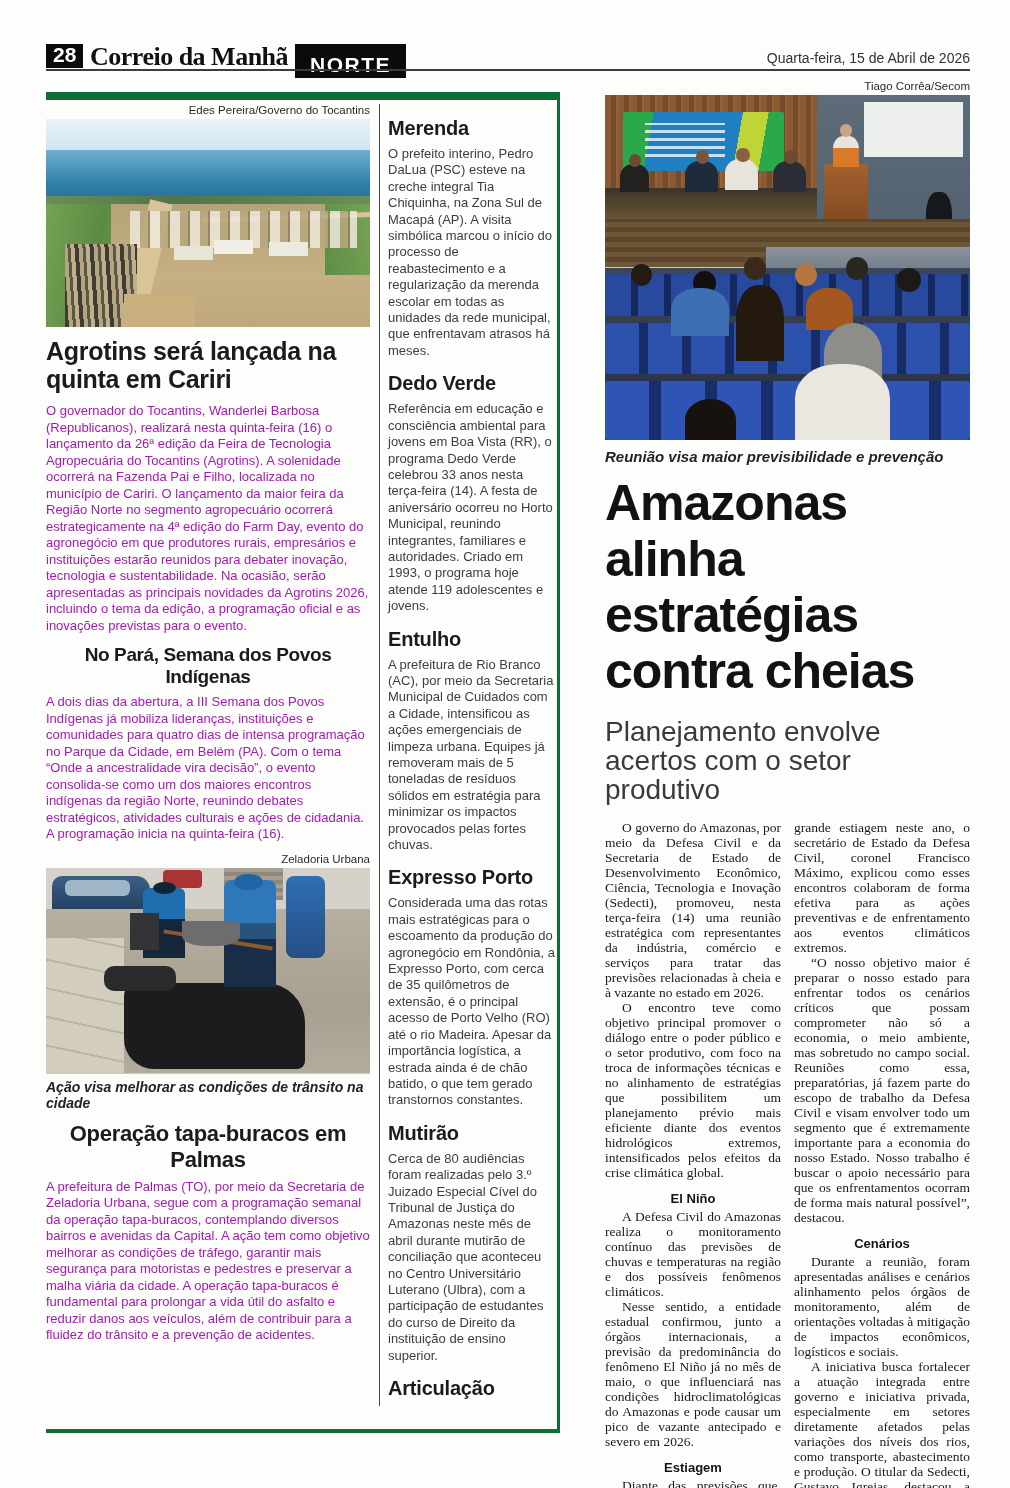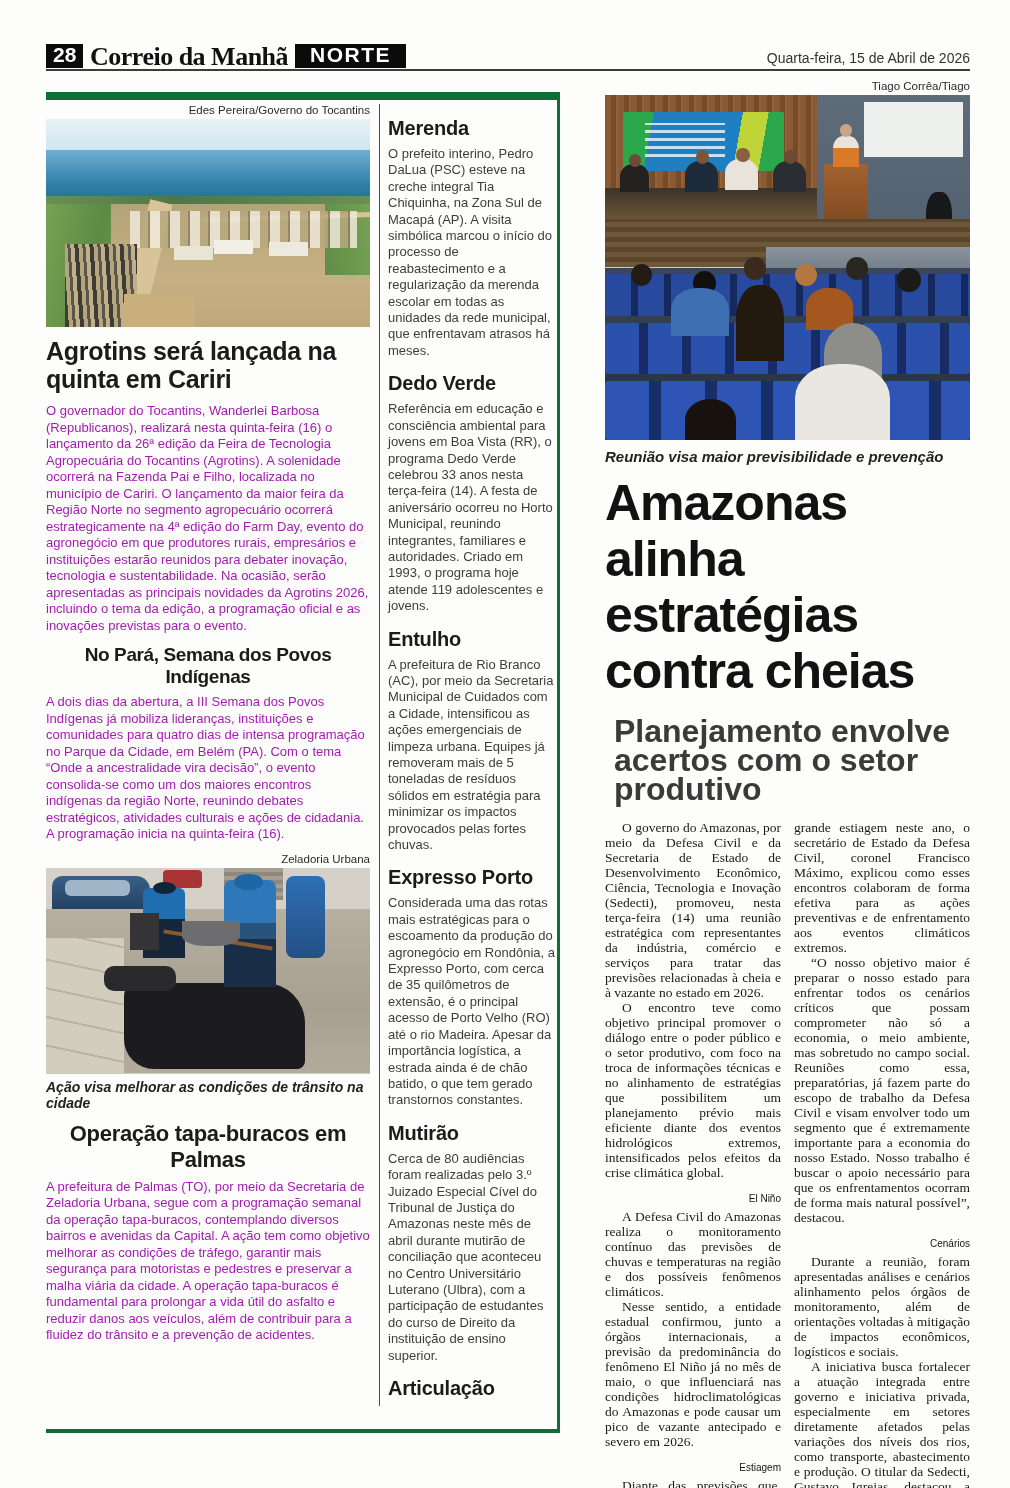--- a/index.html
+++ b/index.html
@@ -5,21 +5,21 @@
   html,body{margin:0;padding:0;background:#e9e9e9;}
   .page{position:relative;width:1010px;height:1488px;background:#fdfdfc;margin:0 auto;
         font-family:"Liberation Sans",sans-serif;color:#222;overflow:hidden;}
 
   
   .pagenum{position:absolute;left:46px;top:44px;background:#0b0b0b;color:#fff;
            font-size:21px;font-weight:bold;padding:0 7px 3px;line-height:1;}
   .brand{position:absolute;left:90px;top:42px;font-family:"Liberation Serif",serif;
          font-weight:bold;font-size:26px;letter-spacing:-0.5px;color:#111;}
   .sectionbox{position:absolute;left:295px;top:44px;background:#0b0b0b;color:#fff;
-              font-size:21px;font-weight:bold;letter-spacing:1.5px;padding:0 15px 3px;line-height:1;}
+              font-size:21px;font-weight:bold;letter-spacing:1.5px;padding:10px 15px 3px;line-height:1;}
   .dateline{position:absolute;right:40px;top:50px;font-size:14px;color:#333;}
   .header-rule{position:absolute;left:46px;right:40px;top:69px;height:2px;background:#3c3c3c;}
 
   
   .cnbox{position:absolute;left:46px;top:92px;width:514px;height:1341px;
          border-top:4px solid var(--green);border-bottom:4px solid var(--green);
          border-right:3px solid var(--green);box-sizing:border-box;overflow:hidden;}
   .cn-title{font-size:30px;font-weight:800;letter-spacing:-0.5px;color:#141414;margin:10px 0 9px;}
   .cn-underline{height:4px;background:var(--green);}
   .cn-cols{display:flex;align-items:stretch;}
@@ -36,28 +36,28 @@
   .brief-title{font-size:20px;font-weight:bold;color:#1b1b1b;margin:13px 0 6px;letter-spacing:-0.2px;}
   .brief-body{font-size:13px;line-height:16.4px;color:#3d3d3d;margin:0;}
 
   .photo{position:relative;width:100%;overflow:hidden;background:#cfcabe;}
   .photo *{position:absolute;}
 
   
   .main-art{position:absolute;left:605px;top:76px;width:365px;}
   .main-headline{font-size:50px;line-height:56px;font-weight:bold;color:#121212;
                  letter-spacing:-1px;margin:10px 0 18px;width:350px;}
-  .main-sub{font-size:32px;line-height:29px;color:#3a3a3a;margin:0 9px 16px;font-weight:bold;}
+  .main-sub{font-size:28px;line-height:29px;color:#3a3a3a;margin:0 0 16px;}
   .serif-cols{display:flex;gap:13px;font-family:"Liberation Serif",serif;
               font-size:13.5px;line-height:15px;color:#191919;text-align:justify;}
   .scol{flex:1;min-width:0;}
   .serif-cols p{margin:0;text-indent:17px;}
   .serif-cols p.noind{text-indent:0;}
-  .shead{font-family:"Liberation Sans",sans-serif;font-size:10px;font-weight:normal;
-         color:#141414;margin:11px 0 3px;text-align:right;}
+  .shead{font-family:"Liberation Sans",sans-serif;font-size:13px;font-weight:bold;
+         color:#141414;margin:11px 0 3px;text-align:center;}
 
   :root{--green:#0f6e38;}
 </style>
 </head>
 <body>
 
 <div class="page">
 
   <div class="pagenum">28</div>
   <div class="brand">Correio da Manhã</div>
@@ -138,21 +138,21 @@
         <p class="brief-body">Considerada uma das rotas mais estratégicas para o escoamento da produção do agronegócio em Rondônia, a Expresso Porto, com cerca de 35 quilômetros de extensão, é o principal acesso de Porto Velho (RO) até o rio Madeira. Apesar da importância logística, a estrada ainda é de chão batido, o que tem gerado transtornos constantes.</p>
         <h3 class="brief-title">Mutirão</h3>
         <p class="brief-body">Cerca de 80 audiências foram realizadas pelo 3.º Juizado Especial Cível do Tribunal de Justiça do Amazonas neste mês de abril durante mutirão de conciliação que aconteceu no Centro Universitário Luterano (Ulbra), com a participação de estudantes do curso de Direito da instituição de ensino superior.</p>
         <h3 class="brief-title">Articulação</h3>
 
       </div>
     </div>
   </div>
 
   <div class="main-art">
-    <div class="credit">Tiago Corrêa/Tiago</div>
+    <div class="credit">Tiago Corrêa/Secom</div>
 
     <div class="photo" style="height:345px;">
       <div style="left:0;top:0;width:58%;height:42%;background:repeating-linear-gradient(90deg,#8a5a35 0 6px,#764b2a 6px 11px,#936239 11px 13px);"></div>
       <div style="left:5%;top:5%;width:44%;height:17%;background:linear-gradient(100deg,#2ba84c 0 18%,#1f7fc0 18% 70%,#bfd437 70% 85%,#2ba84c 85%);border-radius:2px;"></div>
       <div style="left:11%;top:8%;width:22%;height:10%;background:repeating-linear-gradient(0deg,#ffffff 0 3px,transparent 3px 8px);opacity:.75;"></div>
       <div style="left:58%;top:0;width:42%;height:56%;background:linear-gradient(#5e6c7a,#4e5d6c);"></div>
       <div style="left:71%;top:2%;width:27%;height:16%;background:#eef0ee;"></div>
       <div style="left:0;top:27%;width:58%;height:9%;background:linear-gradient(#3c332a,#55462f 55%,#6b5434);"></div>
       <div style="left:4%;top:20%;width:8%;height:8%;background:#23211f;border-radius:45% 45% 0 0;"></div>
       <div style="left:6.5%;top:17%;width:3.4%;height:3.8%;background:#6d4a33;border-radius:50%;"></div>

